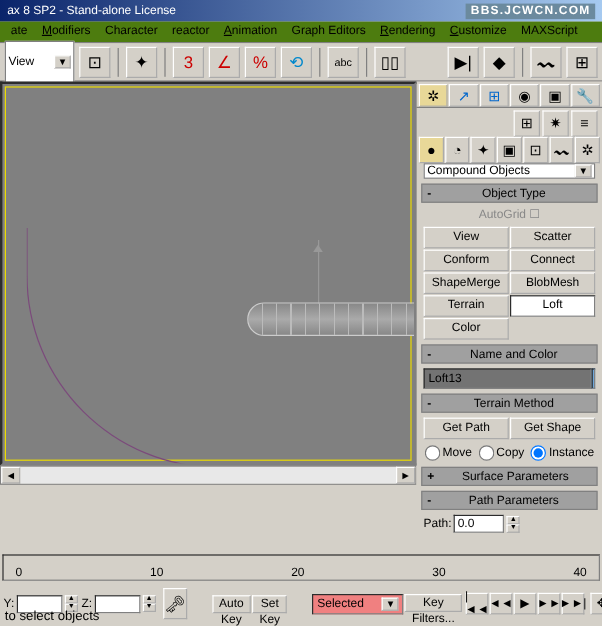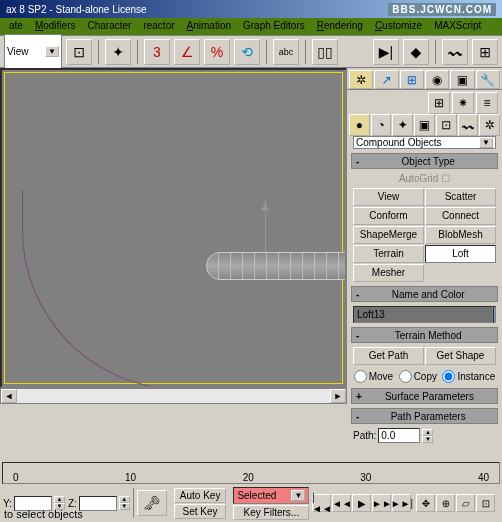--- a/index.html
+++ b/index.html
@@ -46,21 +46,21 @@
 .pathrow{display:flex;align-items:center;gap:2px;padding:2px 6px}
 .pathrow input{width:42px;border:1px inset #808080;height:15px;padding:0 2px}
 .spinner{display:flex;flex-direction:column}
 .spinner div{width:11px;height:7px;border:1px outset #fff;font-size:6px;text-align:center;line-height:5px}
 .bottom{position:absolute;bottom:0;left:0;right:0;background:#d4d0c8}
 .timeline{height:22px;border:1px inset #808080;background:#d4d0c8;position:relative;padding-top:9px;margin:0 2px}
 .ticks{display:flex;justify-content:space-between;padding:0 10px;font-size:9px}
 .statusrow{display:flex;height:38px;align-items:center;gap:3px;padding:2px 3px}
 .coord{display:flex;align-items:center;gap:2px}
 .coord input{width:38px;border:1px inset #808080;height:15px;background:#fff}
-.key-area{display:flex;flex-direction:column;gap:1px;margin-left:4px}
+.key-area{display:flex;flex-direction:row;gap:1px;margin-left:18px}
 .keybtn{height:15px;border:1px outset #fff;padding:0 5px;text-align:center;line-height:13px}
 .sel-drop{background:#F08080;border:1px inset #808080;height:17px;padding:0 3px;min-width:76px;display:flex;align-items:center}
 .transport{display:flex;gap:1px}
 .transport .tbbtn{width:19px;height:18px;font-size:10px}
 .selectmsg{position:absolute;bottom:2px;left:4px;font-size:11px}
 .vline{width:1px;height:30px;background:#808080}
 </style>
 </head>
 <body>
 
@@ -155,21 +155,21 @@
     <div class="autogrid"><span>AutoGrid</span> ☐</div>
     <div class="btngrid">
       <div class="pbtn">View</div>
       <div class="pbtn">Scatter</div>
       <div class="pbtn">Conform</div>
       <div class="pbtn">Connect</div>
       <div class="pbtn">ShapeMerge</div>
       <div class="pbtn">BlobMesh</div>
       <div class="pbtn">Terrain</div>
       <div class="pbtn pressed">Loft</div>
-      <div class="pbtn">Mesher</div>
+      <div class="pbtn">Color</div>
     </div>
 
     <div class="rollhead"><span class="pm">-</span><span>Name and Color</span></div>
     <div class="namefield">
       <input value="Loft13" style="">
       <div class="colorswatch"></div>
     </div>
 
     <div class="rollhead"><span class="pm">-</span><span>Terrain Method</span></div>
     <div class="btngrid">

